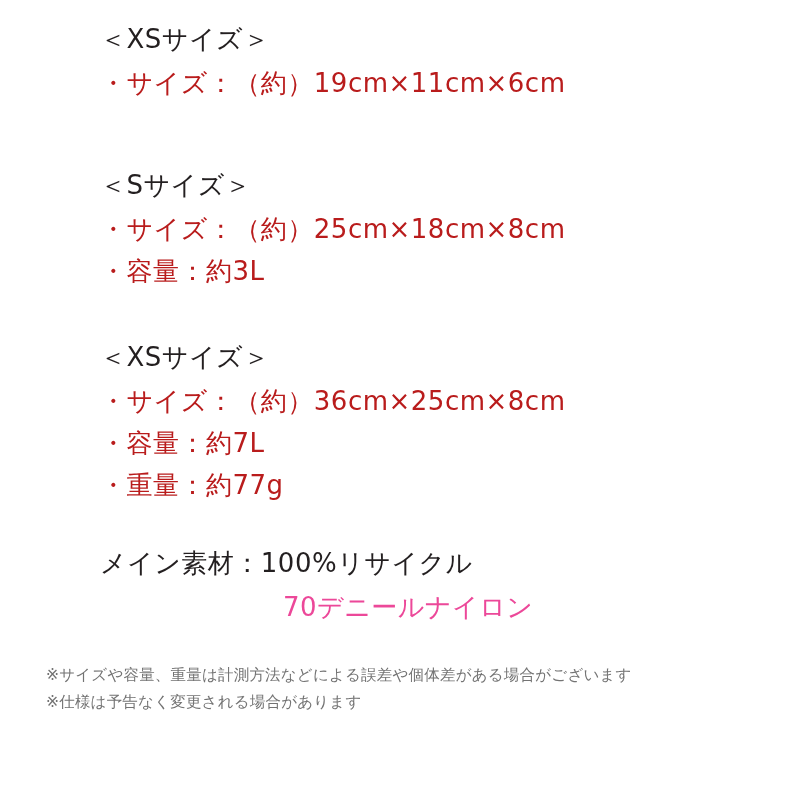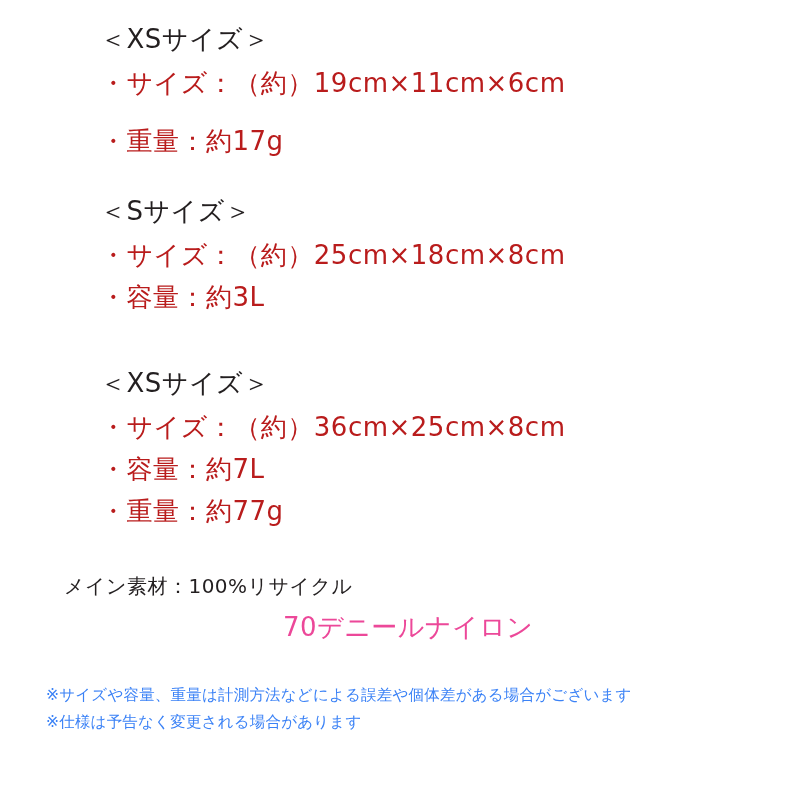--- a/index.html
+++ b/index.html
@@ -41,24 +41,24 @@
     white-space: pre;
   }
   .gap-after-heading { height: 18px; }
   .gap-line { height: 16px; }
   .gap-block { height: 44px; }
 
   .material {
     margin-top: 52px;
   }
   .material-line1 {
-    font-size: 20px;
+    font-size: 26px;
     line-height: 1.0;
     letter-spacing: 0.5px;
-    margin-left: 64px;
+    margin-left: 100px;
     white-space: pre;
     color: #231f20;
   }
   .material-line2 {
     font-size: 26px;
     line-height: 1.0;
     letter-spacing: 0.5px;
     margin-left: 283px;
     margin-top: 18px;
     white-space: pre;
@@ -66,40 +66,39 @@
   }
 
   .notes {
     margin-top: 48px;
     margin-left: 46px;
   }
   .note-line {
     font-size: 15.5px;
     line-height: 1.0;
     letter-spacing: 0.2px;
-    color: #3b82f6;
+    color: #737373;
     white-space: pre;
   }
   .note-gap { height: 11px; }
   .top-pad { height: 26px; }
 </style>
 </head>
 <body>
 
 <div class="page">
 
   <div class="top-pad"></div>
 
   <div class="spec-block">
     <div class="block-heading">＜XSサイズ＞</div>
     <div class="gap-after-heading"></div>
     <div class="spec-line">・サイズ：（約）19cm×11cm×6cm</div>
     <div class="gap-line"></div>
     <div class="gap-line"></div>
-    <div class="spec-line">・重量：約17g</div>
   </div>
 
   <div class="gap-block"></div>
 
   <div class="spec-block">
     <div class="block-heading">＜Sサイズ＞</div>
     <div class="gap-after-heading"></div>
     <div class="spec-line">・サイズ：（約）25cm×18cm×8cm</div>
     <div class="gap-line"></div>
     <div class="spec-line">・容量：約3L</div>

